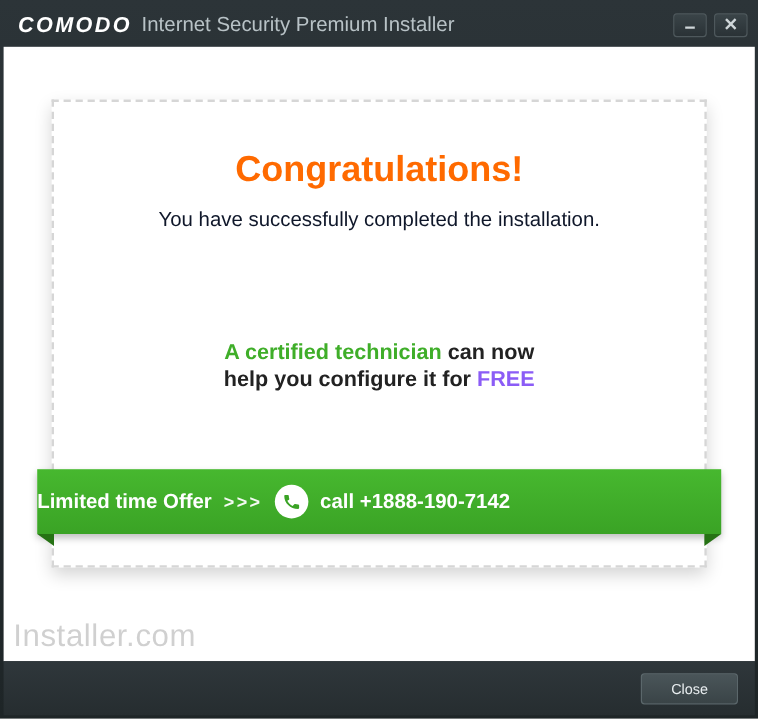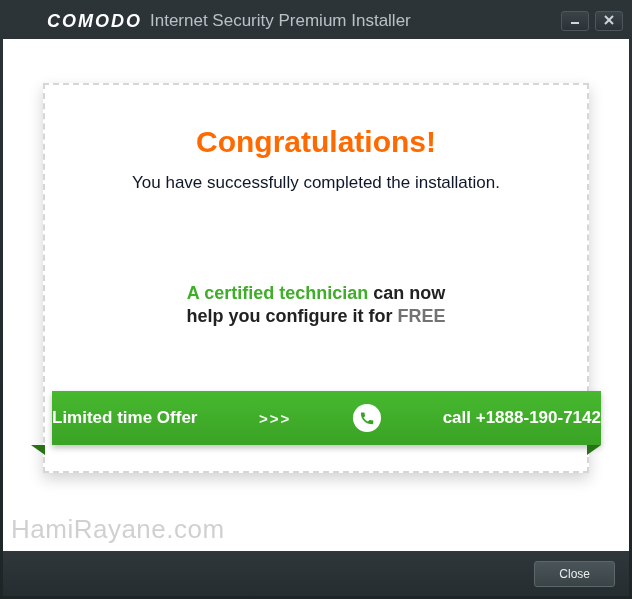--- a/index.html
+++ b/index.html
@@ -20,21 +20,20 @@
     padding: 0 6px 0 12px;
     color: #e8edef;
   }
   .brand {
     font-weight: 800;
     letter-spacing: 2px;
     font-size: 18px;
     color: #ffffff;
     margin-right: 8px;
     font-style: italic;
-    margin-left: 32px;
   }
   .subtitle {
     font-size: 17px;
     color: #b8c2c6;
   }
   .titlebar .spacer { flex: 1; }
   .winbtn {
     width: 28px; height: 20px;
     background: linear-gradient(#3a4448, #2a3236);
     border: 1px solid #4e585c;
@@ -86,37 +85,36 @@
     color: #222;
     font-weight: 700;
   }
   .tech-line1 .green { color: #3fae29; }
   .tech-line2 {
     font-size: 18px;
     color: #222;
     font-weight: 700;
     margin-top: 2px;
   }
-  .tech-line2 .green { color: #737373; }
+  .tech-line2 .green { color: #8b5cf6; }
 
   
   .ribbon-holder {
     position: absolute;
     left: -14px; right: -14px; bottom: 26px;
     height: 54px;
   }
   .ribbon {
     position: absolute;
     left: 0; right: 0; top: 0; bottom: 0;
     background: linear-gradient(#47b82f, #3aa325);
-    display: flex; align-items: center; justify-content: space-between;
+    display: flex; align-items: center; justify-content: flex-start;
     color: #fff; font-weight: 700; font-size: 17px;
-    gap: 23px;
+    gap: 10px;
     box-shadow: 0 3px 6px rgba(0,0,0,0.25);
-    margin-left: 21px;
   }
   .ribbon .chev { letter-spacing: 2px; font-size: 15px; opacity: 0.95; }
   .phone-icon {
     width: 28px; height: 28px; border-radius: 50%;
     background: #fff;
     display: inline-flex; align-items: center; justify-content: center;
   }
   .phone-icon svg { width: 16px; height: 16px; fill: #3aa325; }
   .ribbon-fold {
     position: absolute; width: 0; height: 0; bottom: -10px;
@@ -208,21 +206,21 @@
             </span>
             <span><span>call </span><span>+1888-190-7142</span></span>
           </div>
           <div class="ribbon-fold left"></div>
           <div class="ribbon-fold right"></div>
         </div>
 
       </div>
     </div>
 
-    <div class="watermark">HamiRayane.com</div>
+    <div class="watermark">Installer.com</div>
   </div>
 
   <div class="footer">
     <div class="close-btn">
       <span>Close</span>
     </div>
   </div>
 
 </div>
 

